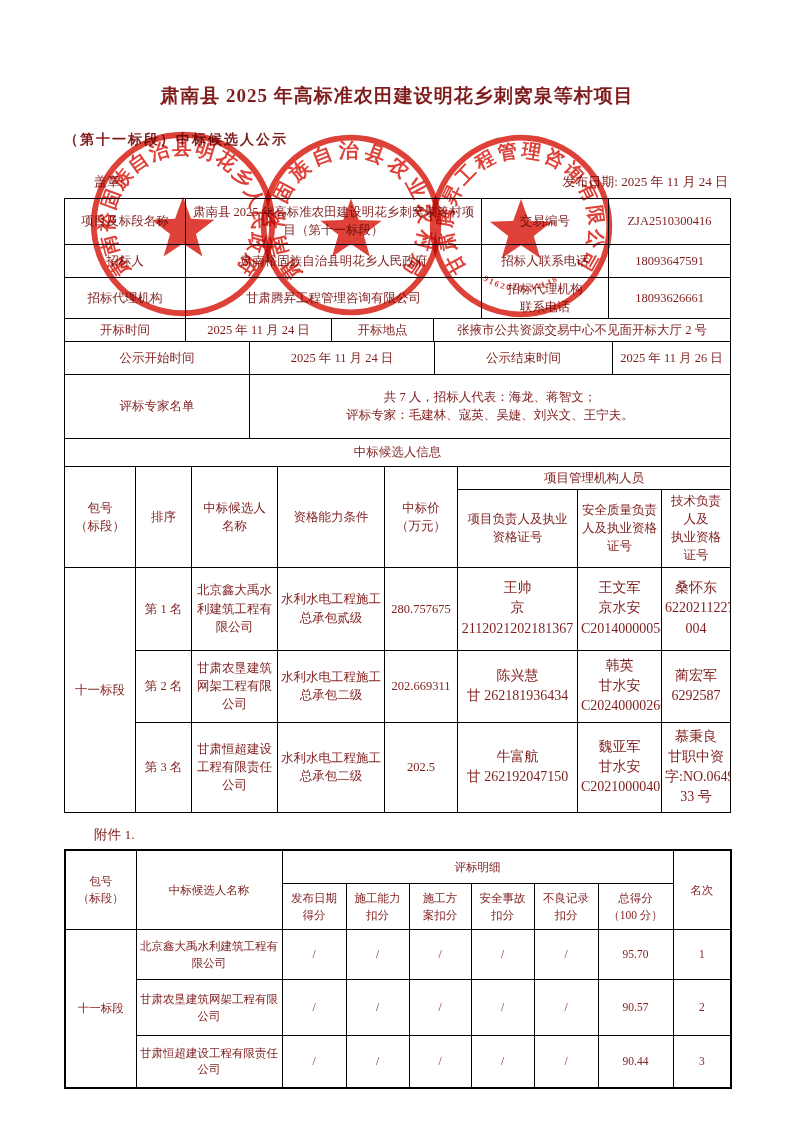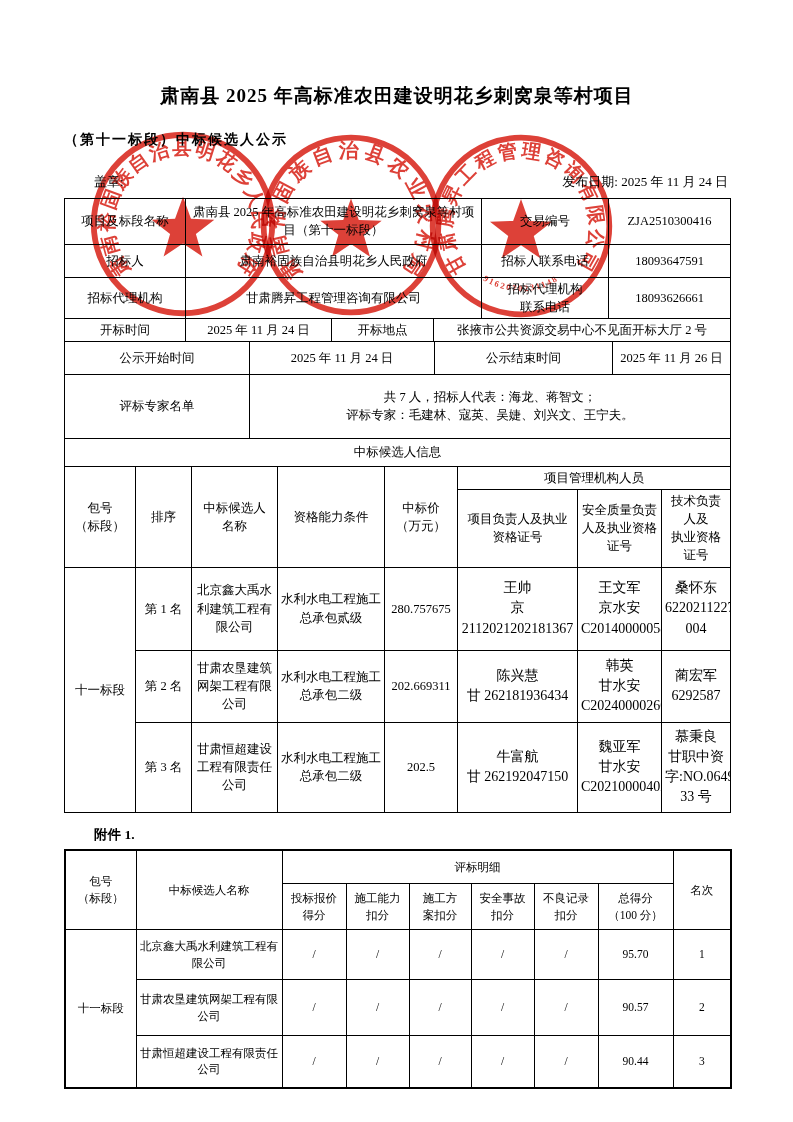--- a/index.html
+++ b/index.html
@@ -2,21 +2,21 @@
 <html><head>
 <meta charset="utf-8">
 <style>
   html,body{margin:0;padding:0;background:#888;}
   .page{
     position:relative;
     width:793px;height:1122px;
     margin:0 auto;
     background:#ffffff;
     font-family:"Liberation Serif","DejaVu Serif",serif;
-    color:#000000;
+    color:#7f1d1d;
     overflow:hidden;
   }
   .content{position:relative;padding:85px 63px 0 64px;}
   h1.title{
     margin:0;text-align:center;font-size:19px;font-weight:bold;
     letter-spacing:1px;line-height:1.2;
   }
   h2.subtitle{
     margin:24px 0 0 0;text-align:left;font-size:14px;font-weight:bold;
     letter-spacing:2px;line-height:1.2;
@@ -33,21 +33,21 @@
   table.t td{
     border:1px solid #000;text-align:center;vertical-align:middle;
     padding:2px 3px;line-height:1.45;overflow:hidden;
   }
   table.t2{border:2px solid #000;}
   .pre{white-space:pre-line;}
   .left{text-align:left;padding-left:9px;margin-top:36px;}
   .small{font-size:14px;}
   .cand{font-size:11px;}
   .attach-label{
-    margin:13px 0 5px 30px;font-size:13.5px;font-weight:bold;
+    margin:13px 0 5px 30px;font-size:13.5px;font-weight:normal;
   }
   
   .stamp{position:absolute;mix-blend-mode:multiply;opacity:0.88;pointer-events:none;}
   .stamp text{font-family:"Liberation Serif","DejaVu Serif",serif;font-weight:bold;}
 </style>
 </head>
 <body>
 
 <div class="page">
   <div class="content">
@@ -246,21 +246,21 @@
       </colgroup>
       <tbody>
           <tr style="height:34px">
         <td rowspan="2" class="pre">包号
 （标段）</td>
         <td rowspan="2">中标候选人名称</td>
         <td colspan="6">评标明细</td>
         <td rowspan="2">名次</td>
       </tr>
       <tr style="height:46px">
-        <td class="pre">投标报价
+        <td class="pre">发布日期
 得分</td>
         <td class="pre">施工能力
 扣分</td>
         <td class="pre">施工方
 案扣分</td>
         <td class="pre">安全事故
 扣分</td>
         <td class="pre">不良记录
 扣分</td>
         <td class="pre">总得分

